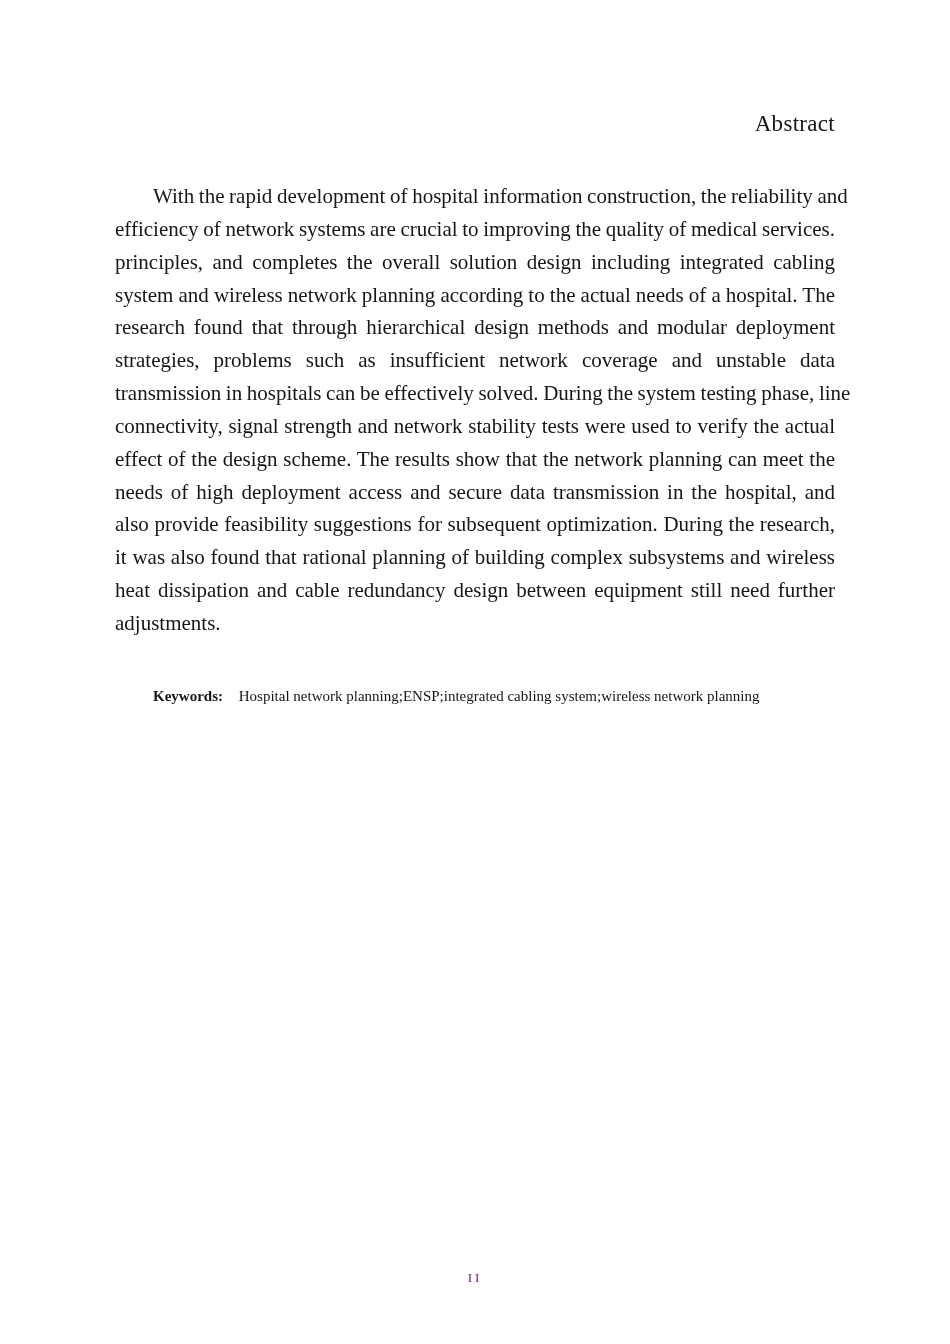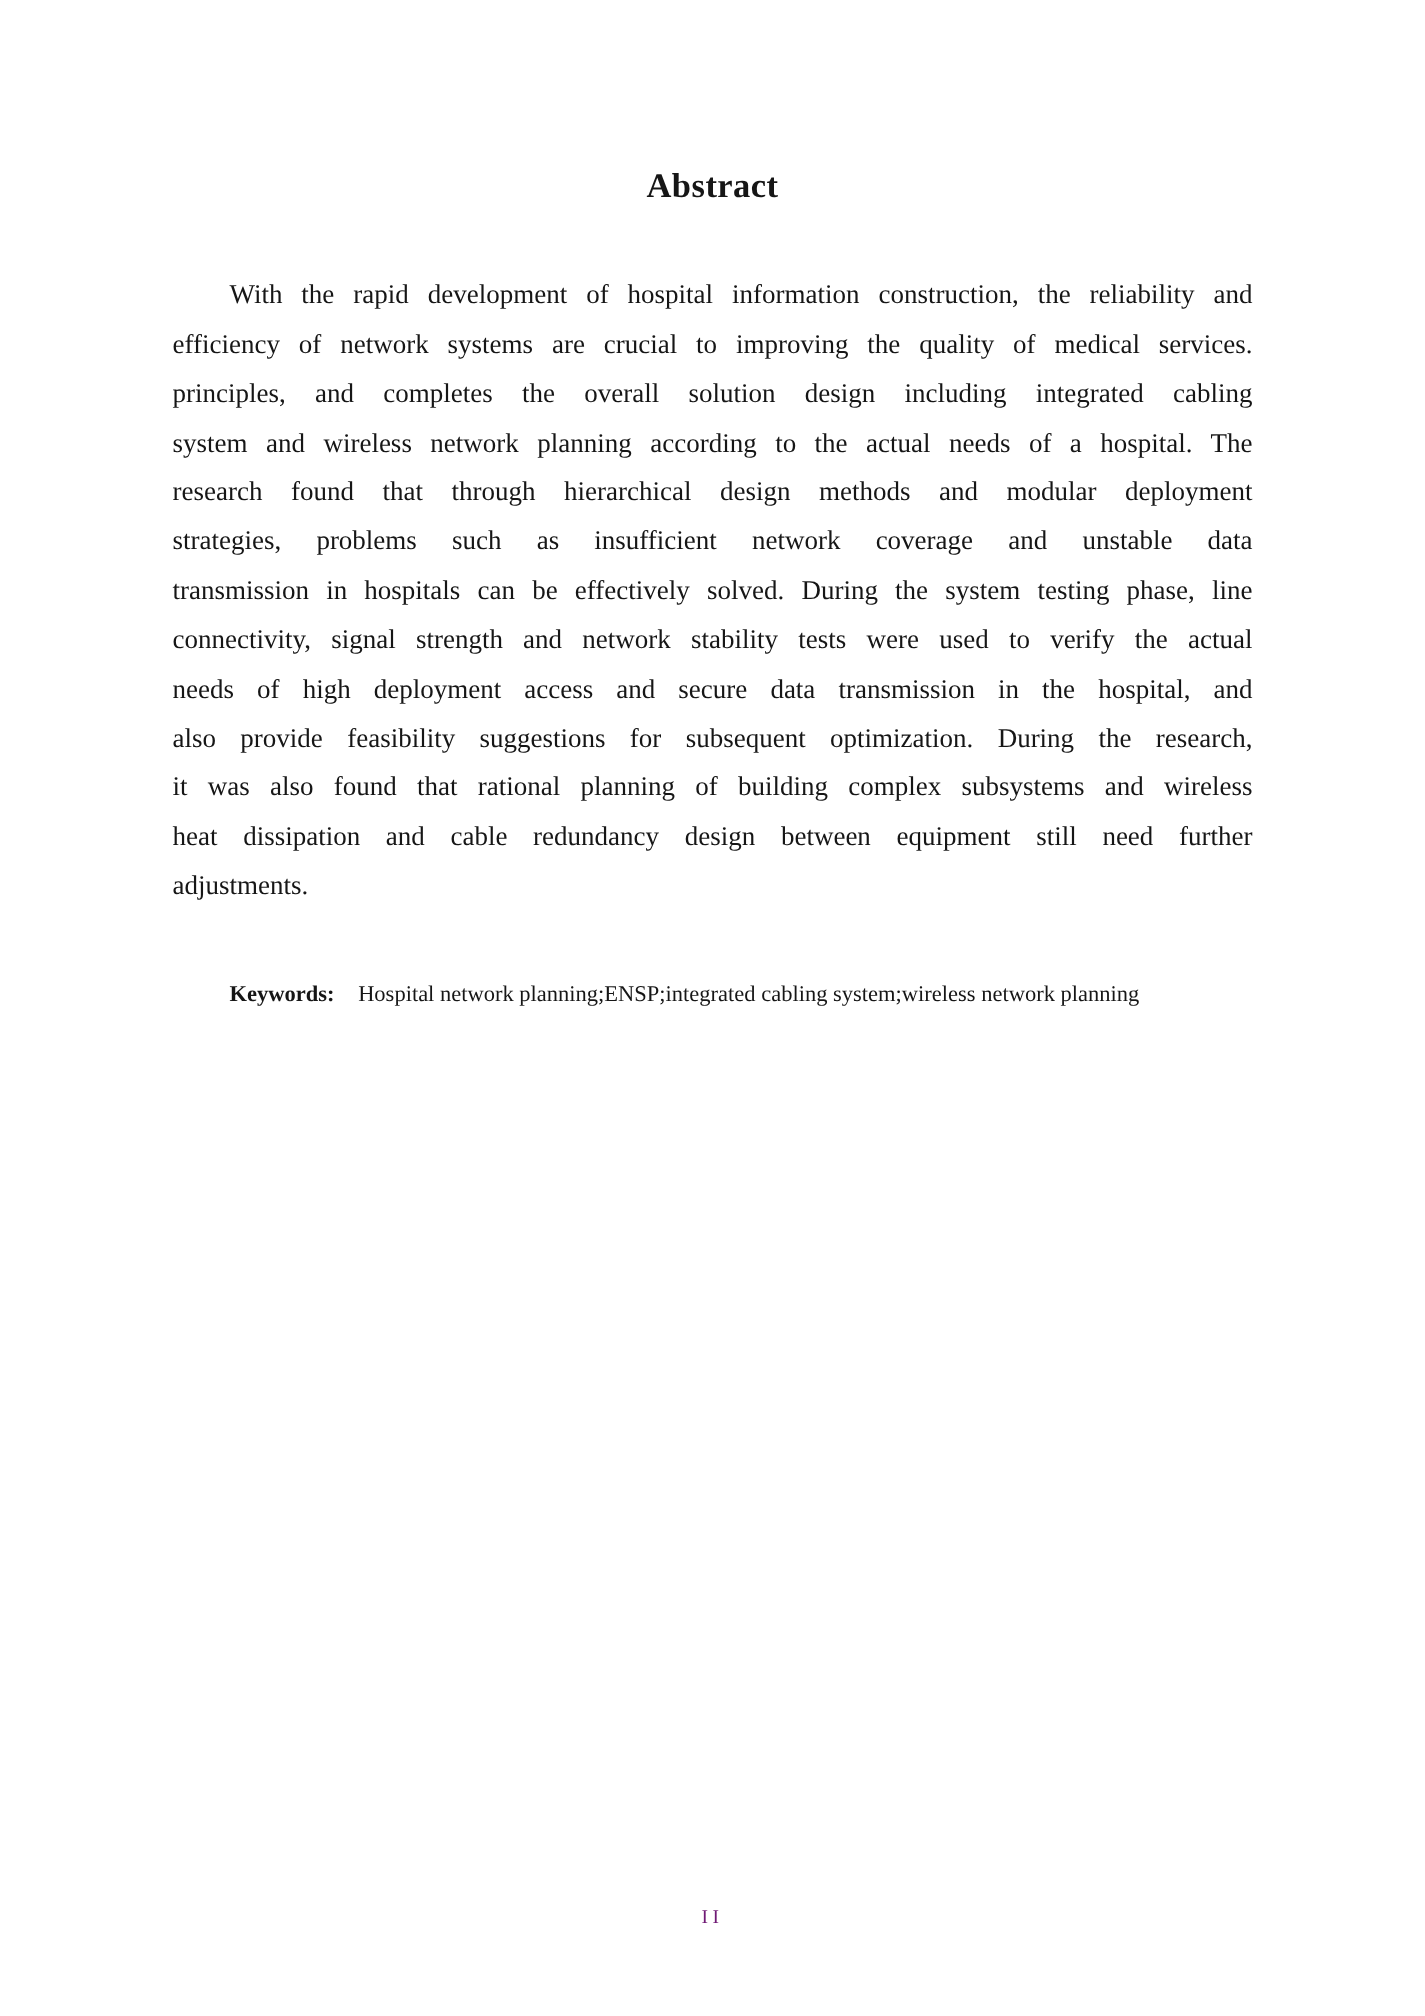--- a/index.html
+++ b/index.html
@@ -15,30 +15,30 @@
     background: #ffffff;
     color: #161616;
     font-family: "Liberation Serif", serif;
     box-sizing: border-box;
     padding: 104px 115px 0 115px;
     overflow: hidden;
   }
   .doc-title {
     margin: 0 0 36px 0;
     font-size: 23px;
-    font-weight: 700;
+    font-weight: 400;
     line-height: 40px;
-    text-align: center;
+    text-align: right;
     letter-spacing: 0.3px;
   }
   .abstract-body {
     width: 720px;
   }
   .body-line {
-    font-size: 18px;
+    font-size: 21px;
     line-height: 32.85px;
     text-align: justify;
     text-align-last: justify;
     word-spacing: -0.6px;
     white-space: nowrap;
   }
   .body-line.first {
     text-indent: 38px;
   }
   .body-line.last {
@@ -75,20 +75,21 @@
 
   <div class="abstract-body">
       <div class="body-line first">With the rapid development of hospital information construction, the reliability and</div>
       <div class="body-line">efficiency of network systems are crucial to improving the quality of medical services.</div>
       <div class="body-line">principles, and completes the overall solution design including integrated cabling</div>
       <div class="body-line">system and wireless network planning according to the actual needs of a hospital. The</div>
       <div class="body-line">research found that through hierarchical design methods and modular deployment</div>
       <div class="body-line">strategies, problems such as insufficient network coverage and unstable data</div>
       <div class="body-line">transmission in hospitals can be effectively solved. During the system testing phase, line</div>
       <div class="body-line">connectivity, signal strength and network stability tests were used to verify the actual</div>
+      <div class="body-line">effect of the design scheme. The results show that the network planning can meet the</div>
       <div class="body-line">needs of high deployment access and secure data transmission in the hospital, and</div>
       <div class="body-line">also provide feasibility suggestions for subsequent optimization. During the research,</div>
       <div class="body-line">it was also found that rational planning of building complex subsystems and wireless</div>
       <div class="body-line">heat dissipation and cable redundancy design between equipment still need further</div>
       <div class="body-line last">adjustments.</div>
     </div>
 
   <p class="keywords">
     <span class="kw-label">Keywords:</span>
     <span>Hospital network planning;ENSP;integrated cabling system;wireless network planning</span>

